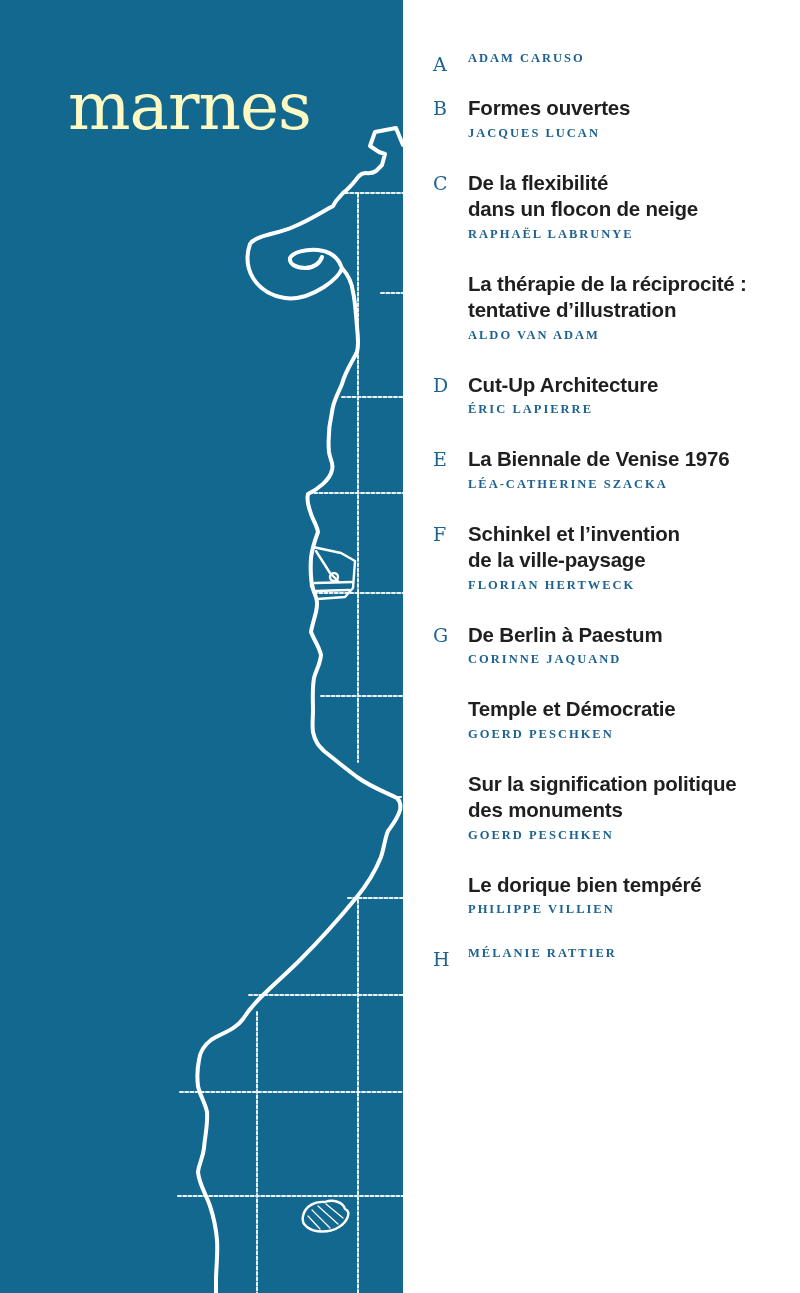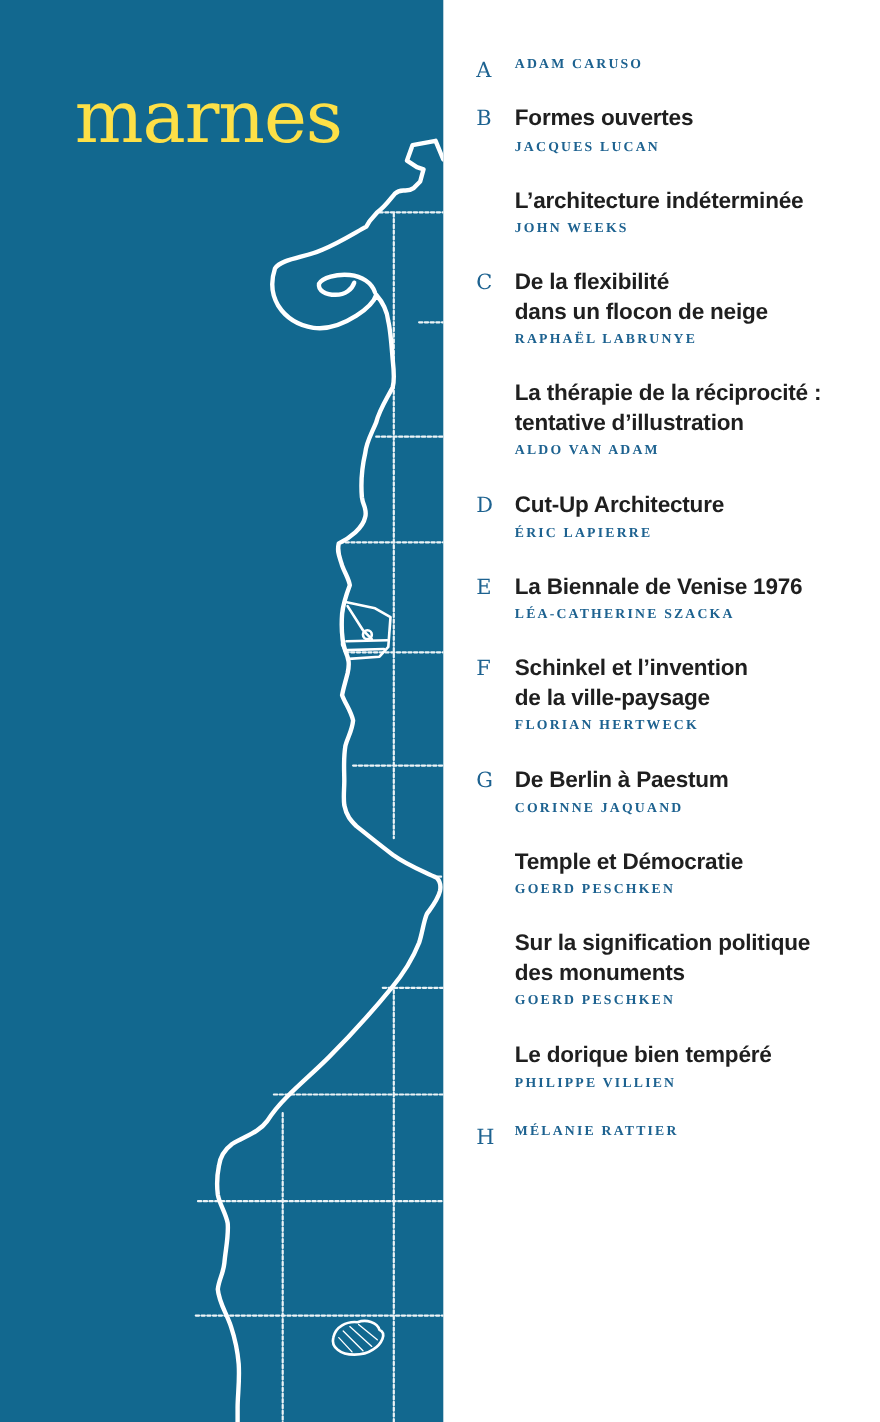--- a/index.html
+++ b/index.html
@@ -12,21 +12,21 @@
     position:relative; width:800px; height:1293px; background:#ffffff;
     overflow:hidden; font-family:"Liberation Sans", sans-serif;
   }
   .panel {
     position:absolute; left:0; top:0; width:403px; height:1293px;
     background:var(--panel-blue);
   }
   .brand {
     position:absolute; left:68px; top:74px;
     font-family:"DejaVu Serif", serif; font-weight:normal;
-    font-size:66px; line-height:1; letter-spacing:-1px; color:#fde047;
+    font-size:66px; line-height:1; letter-spacing:-1px; color:#fef9c3;
     margin:0;
   }
   .map-svg { position:absolute; left:0; top:0; }
   .toc {
     position:absolute; left:433px; top:47px; width:360px;
   }
   .entry { position:relative; padding-left:35px; margin-bottom:29px; }
   .letter {
     position:absolute; left:0; top:0;
     font-family:"DejaVu Serif", serif; font-size:19px; line-height:26.5px;
@@ -127,27 +127,20 @@
 
   <div class="entry">
     <span class="letter">B</span>
     <div class="title">
           <div>Formes ouvertes</div>
         </div>
     <div class="author">JACQUES LUCAN</div>
   </div>
 
 
-  <div class="entry">
-    <span class="letter"></span>
-    <div class="title">
-          <div>L’architecture indéterminée</div>
-        </div>
-    <div class="author">JOHN WEEKS</div>
-  </div>
 
   <div class="entry">
     <span class="letter">C</span>
     <div class="title">
           <div>De la flexibilité</div>
           <div>dans un flocon de neige</div>
         </div>
     <div class="author">RAPHAËL LABRUNYE</div>
   </div>
 

